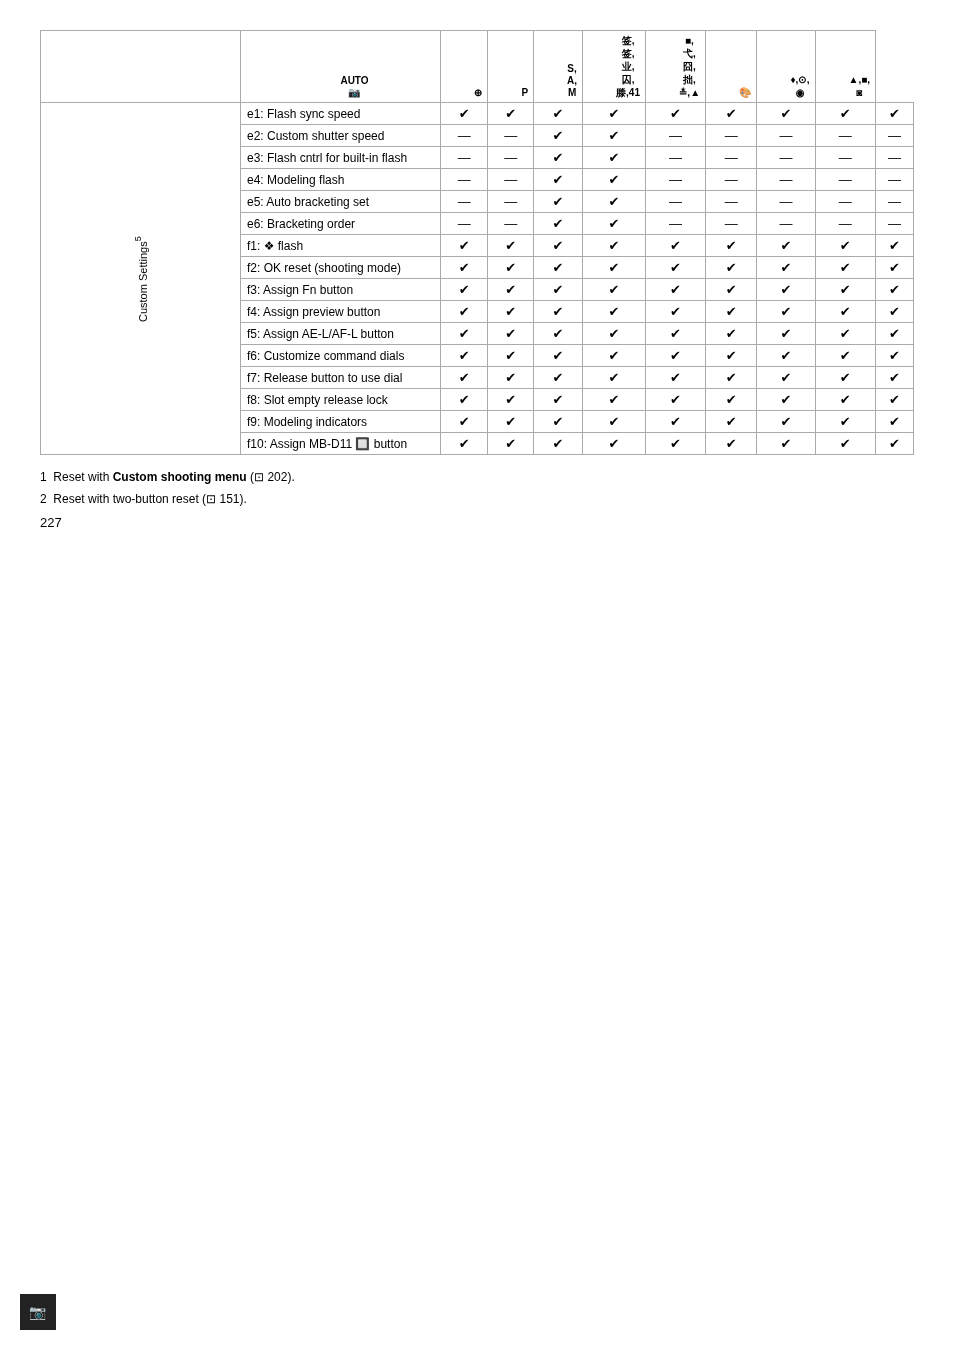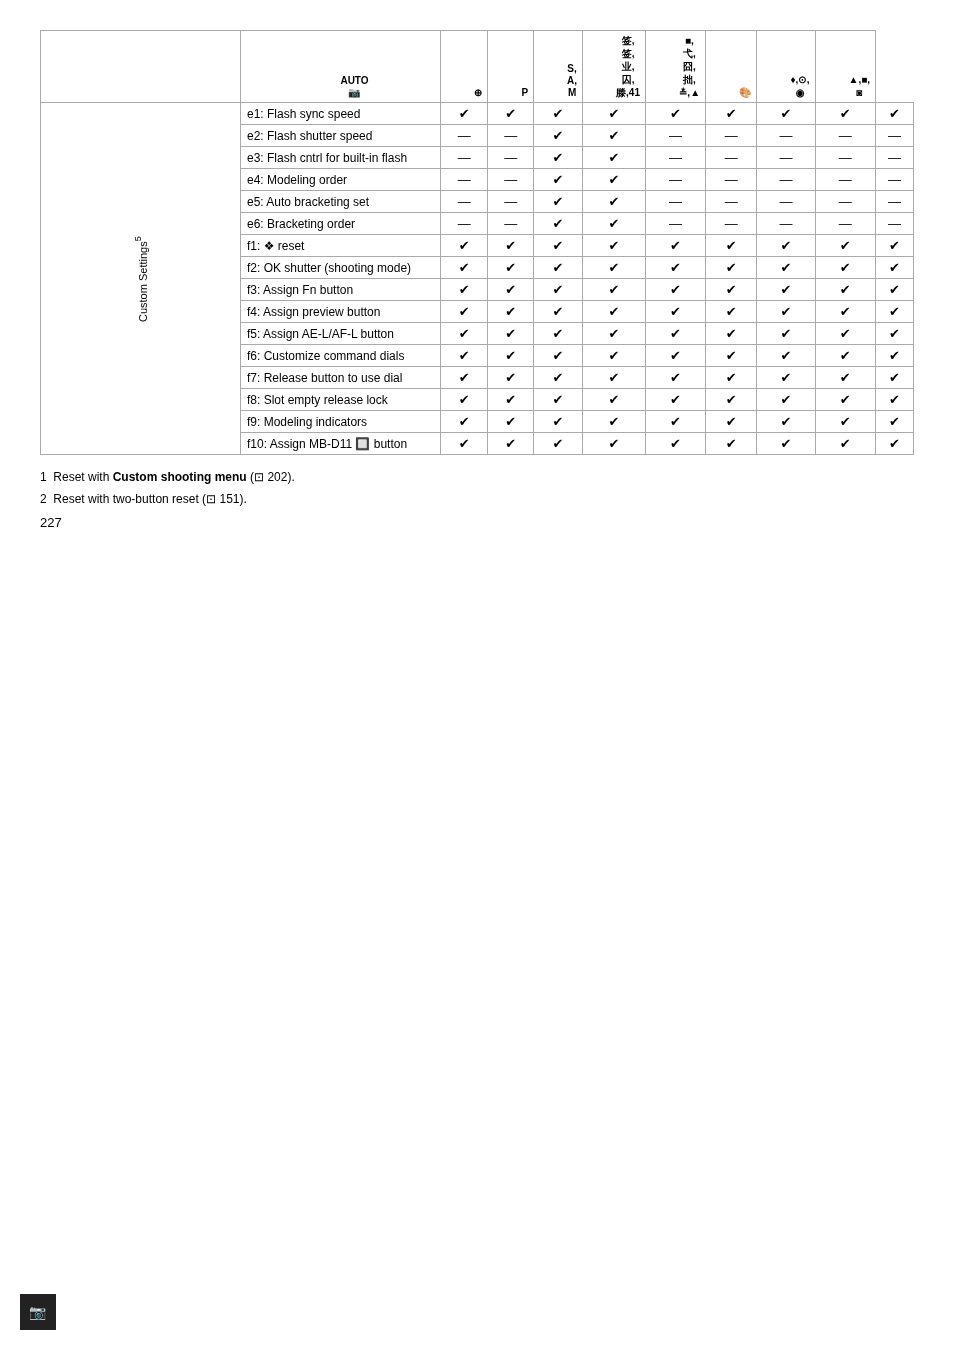--- a/index.html
+++ b/index.html
@@ -130,21 +130,21 @@
           <td style="font-size: 13px;">✔</td>
           <td style="font-size: 13px;">✔</td>
           <td style="font-size: 13px;">✔</td>
           <td style="font-size: 13px;">✔</td>
           <td style="font-size: 13px;">✔</td>
           <td style="font-size: 13px;">✔</td>
           <td style="font-size: 13px;">✔</td>
           <td style="font-size: 13px;">✔</td>
         </tr>
         <tr>
-          <td class="label-cell">e2: Flash shutter speed</td>
+          <td class="label-cell">e2: Custom shutter speed</td>
           <td style="font-size: 13px;">—</td>
           <td style="font-size: 13px;">—</td>
           <td style="font-size: 13px;">✔</td>
           <td style="font-size: 13px;">✔</td>
           <td style="font-size: 13px;">—</td>
           <td style="font-size: 13px;">—</td>
           <td style="font-size: 13px;">—</td>
           <td style="font-size: 13px;">—</td>
           <td style="font-size: 13px;">—</td>
         </tr>
@@ -154,21 +154,21 @@
           <td style="font-size: 13px;">—</td>
           <td style="font-size: 13px;">✔</td>
           <td style="font-size: 13px;">✔</td>
           <td style="font-size: 13px;">—</td>
           <td style="font-size: 13px;">—</td>
           <td style="font-size: 13px;">—</td>
           <td style="font-size: 13px;">—</td>
           <td style="font-size: 13px;">—</td>
         </tr>
         <tr>
-          <td class="label-cell">e4: Modeling order</td>
+          <td class="label-cell">e4: Modeling flash</td>
           <td style="font-size: 13px;">—</td>
           <td style="font-size: 13px;">—</td>
           <td style="font-size: 13px;">✔</td>
           <td style="font-size: 13px;">✔</td>
           <td style="font-size: 13px;">—</td>
           <td style="font-size: 13px;">—</td>
           <td style="font-size: 13px;">—</td>
           <td style="font-size: 13px;">—</td>
           <td style="font-size: 13px;">—</td>
         </tr>
@@ -190,33 +190,33 @@
           <td style="font-size: 13px;">—</td>
           <td style="font-size: 13px;">✔</td>
           <td style="font-size: 13px;">✔</td>
           <td style="font-size: 13px;">—</td>
           <td style="font-size: 13px;">—</td>
           <td style="font-size: 13px;">—</td>
           <td style="font-size: 13px;">—</td>
           <td style="font-size: 13px;">—</td>
         </tr>
         <tr>
-          <td class="label-cell">f1: ❖ reset</td>
-          <td style="font-size: 13px;">✔</td>
-          <td style="font-size: 13px;">✔</td>
-          <td style="font-size: 13px;">✔</td>
-          <td style="font-size: 13px;">✔</td>
-          <td style="font-size: 13px;">✔</td>
-          <td style="font-size: 13px;">✔</td>
-          <td style="font-size: 13px;">✔</td>
-          <td style="font-size: 13px;">✔</td>
-          <td style="font-size: 13px;">✔</td>
-        </tr>
-        <tr>
-          <td class="label-cell">f2: OK shutter (shooting mode)</td>
+          <td class="label-cell">f1: ❖ flash</td>
+          <td style="font-size: 13px;">✔</td>
+          <td style="font-size: 13px;">✔</td>
+          <td style="font-size: 13px;">✔</td>
+          <td style="font-size: 13px;">✔</td>
+          <td style="font-size: 13px;">✔</td>
+          <td style="font-size: 13px;">✔</td>
+          <td style="font-size: 13px;">✔</td>
+          <td style="font-size: 13px;">✔</td>
+          <td style="font-size: 13px;">✔</td>
+        </tr>
+        <tr>
+          <td class="label-cell">f2: OK reset (shooting mode)</td>
           <td style="font-size: 13px;">✔</td>
           <td style="font-size: 13px;">✔</td>
           <td style="font-size: 13px;">✔</td>
           <td style="font-size: 13px;">✔</td>
           <td style="font-size: 13px;">✔</td>
           <td style="font-size: 13px;">✔</td>
           <td style="font-size: 13px;">✔</td>
           <td style="font-size: 13px;">✔</td>
           <td style="font-size: 13px;">✔</td>
         </tr>

